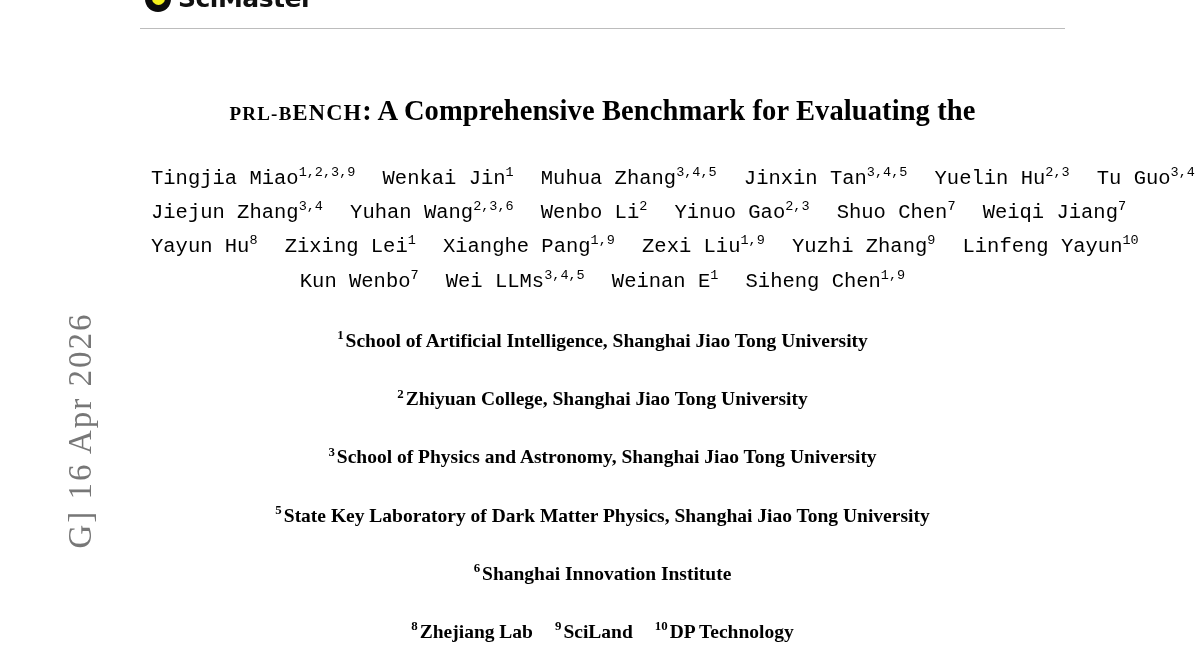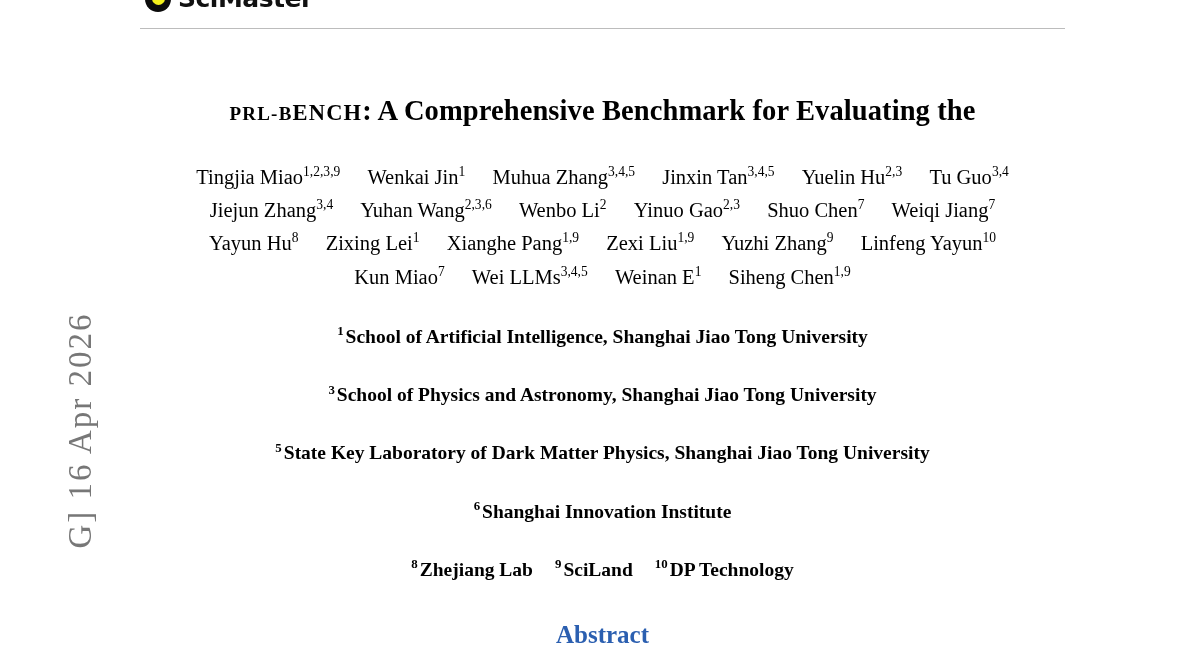--- a/index.html
+++ b/index.html
@@ -108,20 +108,21 @@
     margin: 30px 0 0 0;
     text-align: center;
     font-size: 20.5px;
     line-height: 1.62;
   }
   .authors .row {
     white-space: nowrap;
   }
   .authors .a {
     margin: 0 11px;
+    font-family: Liberation Mono, monospace;
   }
   sup {
     font-size: 0.66em;
     vertical-align: super;
     line-height: 0;
   }
 
   .affils {
     margin: 22px 0 0 0;
     text-align: center;
@@ -191,29 +192,30 @@
     </div>
     <div class="row">
       <span class="a"><span>Yayun Hu</span><sup>8</sup></span>
       <span class="a"><span>Zixing Lei</span><sup>1</sup></span>
       <span class="a"><span>Xianghe Pang</span><sup>1,9</sup></span>
       <span class="a"><span>Zexi Liu</span><sup>1,9</sup></span>
       <span class="a"><span>Yuzhi Zhang</span><sup>9</sup></span>
       <span class="a"><span>Linfeng Yayun</span><sup>10</sup></span>
     </div>
     <div class="row">
-      <span class="a"><span>Kun Miao</span><sup>7</sup></span>
+      <span class="a"><span>Kun Wenbo</span><sup>7</sup></span>
       <span class="a"><span>Wei LLMs</span><sup>3,4,5</sup></span>
       <span class="a"><span>Weinan E</span><sup>1</sup></span>
       <span class="a"><span>Siheng Chen</span><sup>1,9</sup></span>
     </div>
   </div>
 
   <div class="affils">
     <div class="aff"><sup>1</sup><span>School of Artificial Intelligence, Shanghai Jiao Tong University</span></div>
+    <div class="aff"><sup>2</sup><span>Zhiyuan College, Shanghai Jiao Tong University</span></div>
     <div class="aff"><sup>3</sup><span>School of Physics and Astronomy, Shanghai Jiao Tong University</span></div>
     <div class="aff"><sup>5</sup><span>State Key Laboratory of Dark Matter Physics, Shanghai Jiao Tong University</span></div>
     <div class="aff"><sup>6</sup><span>Shanghai Innovation Institute</span></div>
     <div class="aff"><sup>8</sup><span>Zhejiang Lab</span><span class="gap"></span><sup>9</sup><span>SciLand</span><span class="gap"></span><sup>10</sup><span>DP Technology</span></div>
   </div>
 
   <div class="abstract-heading">Abstract</div>
 
 </div>
 

